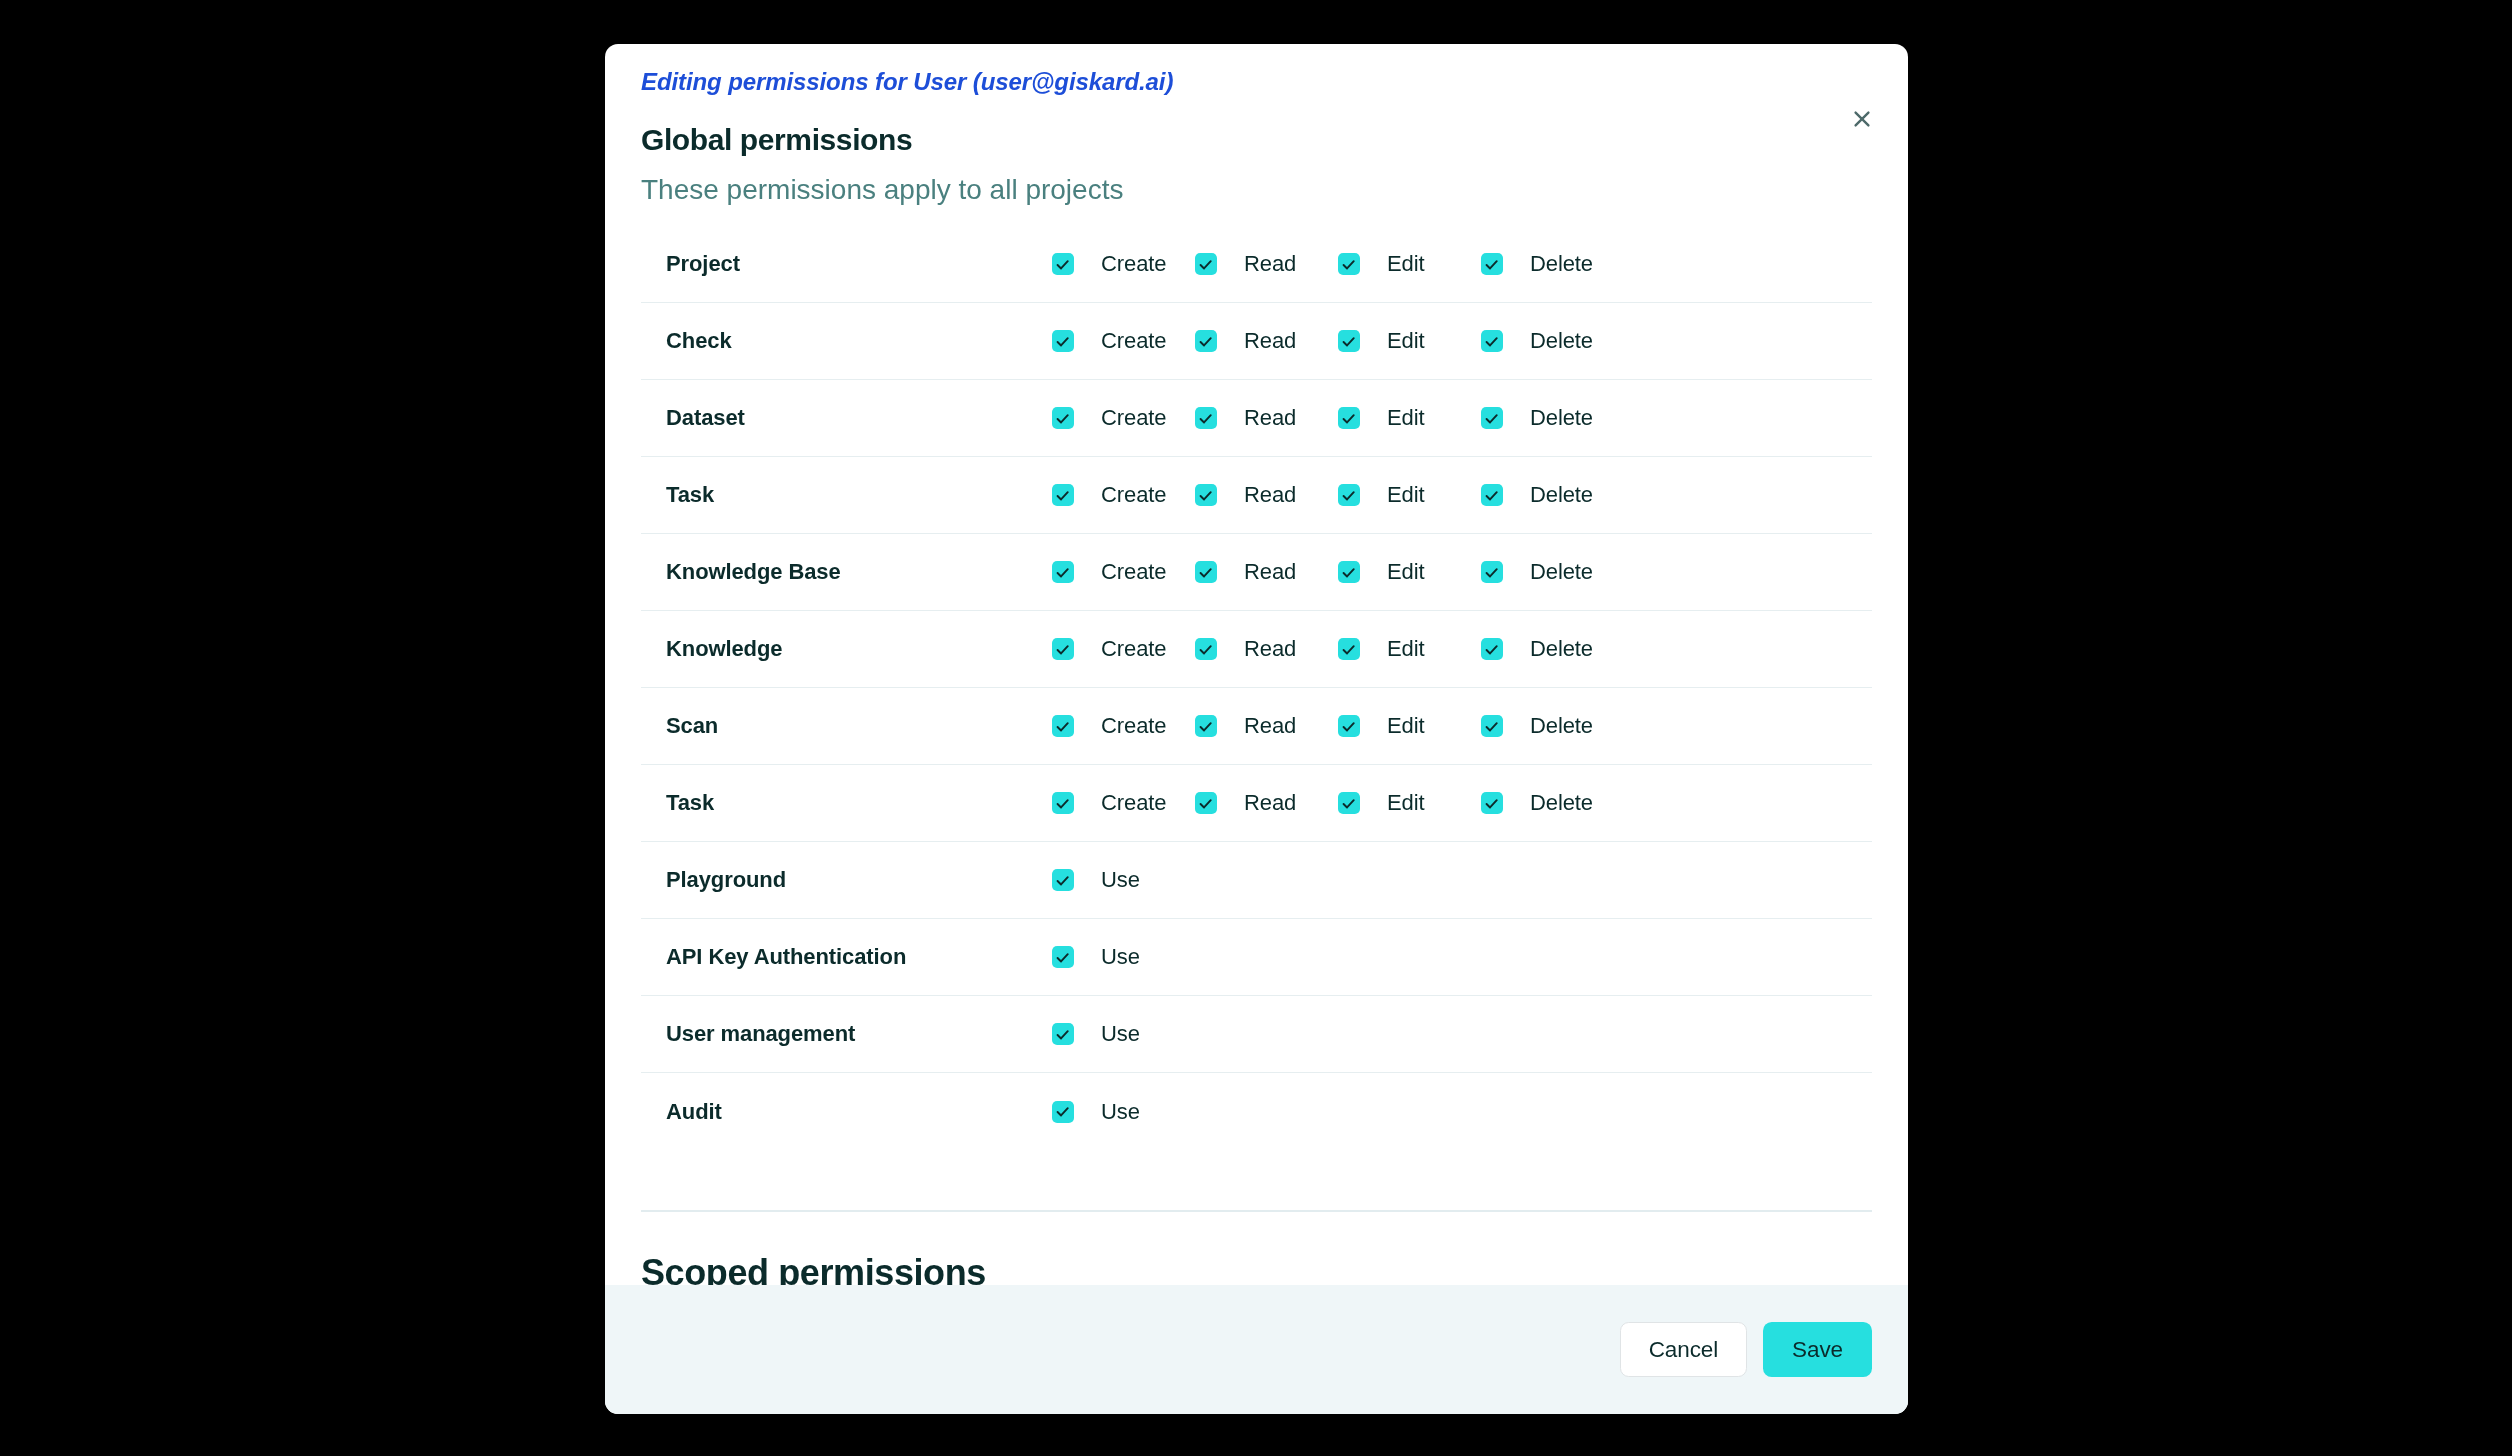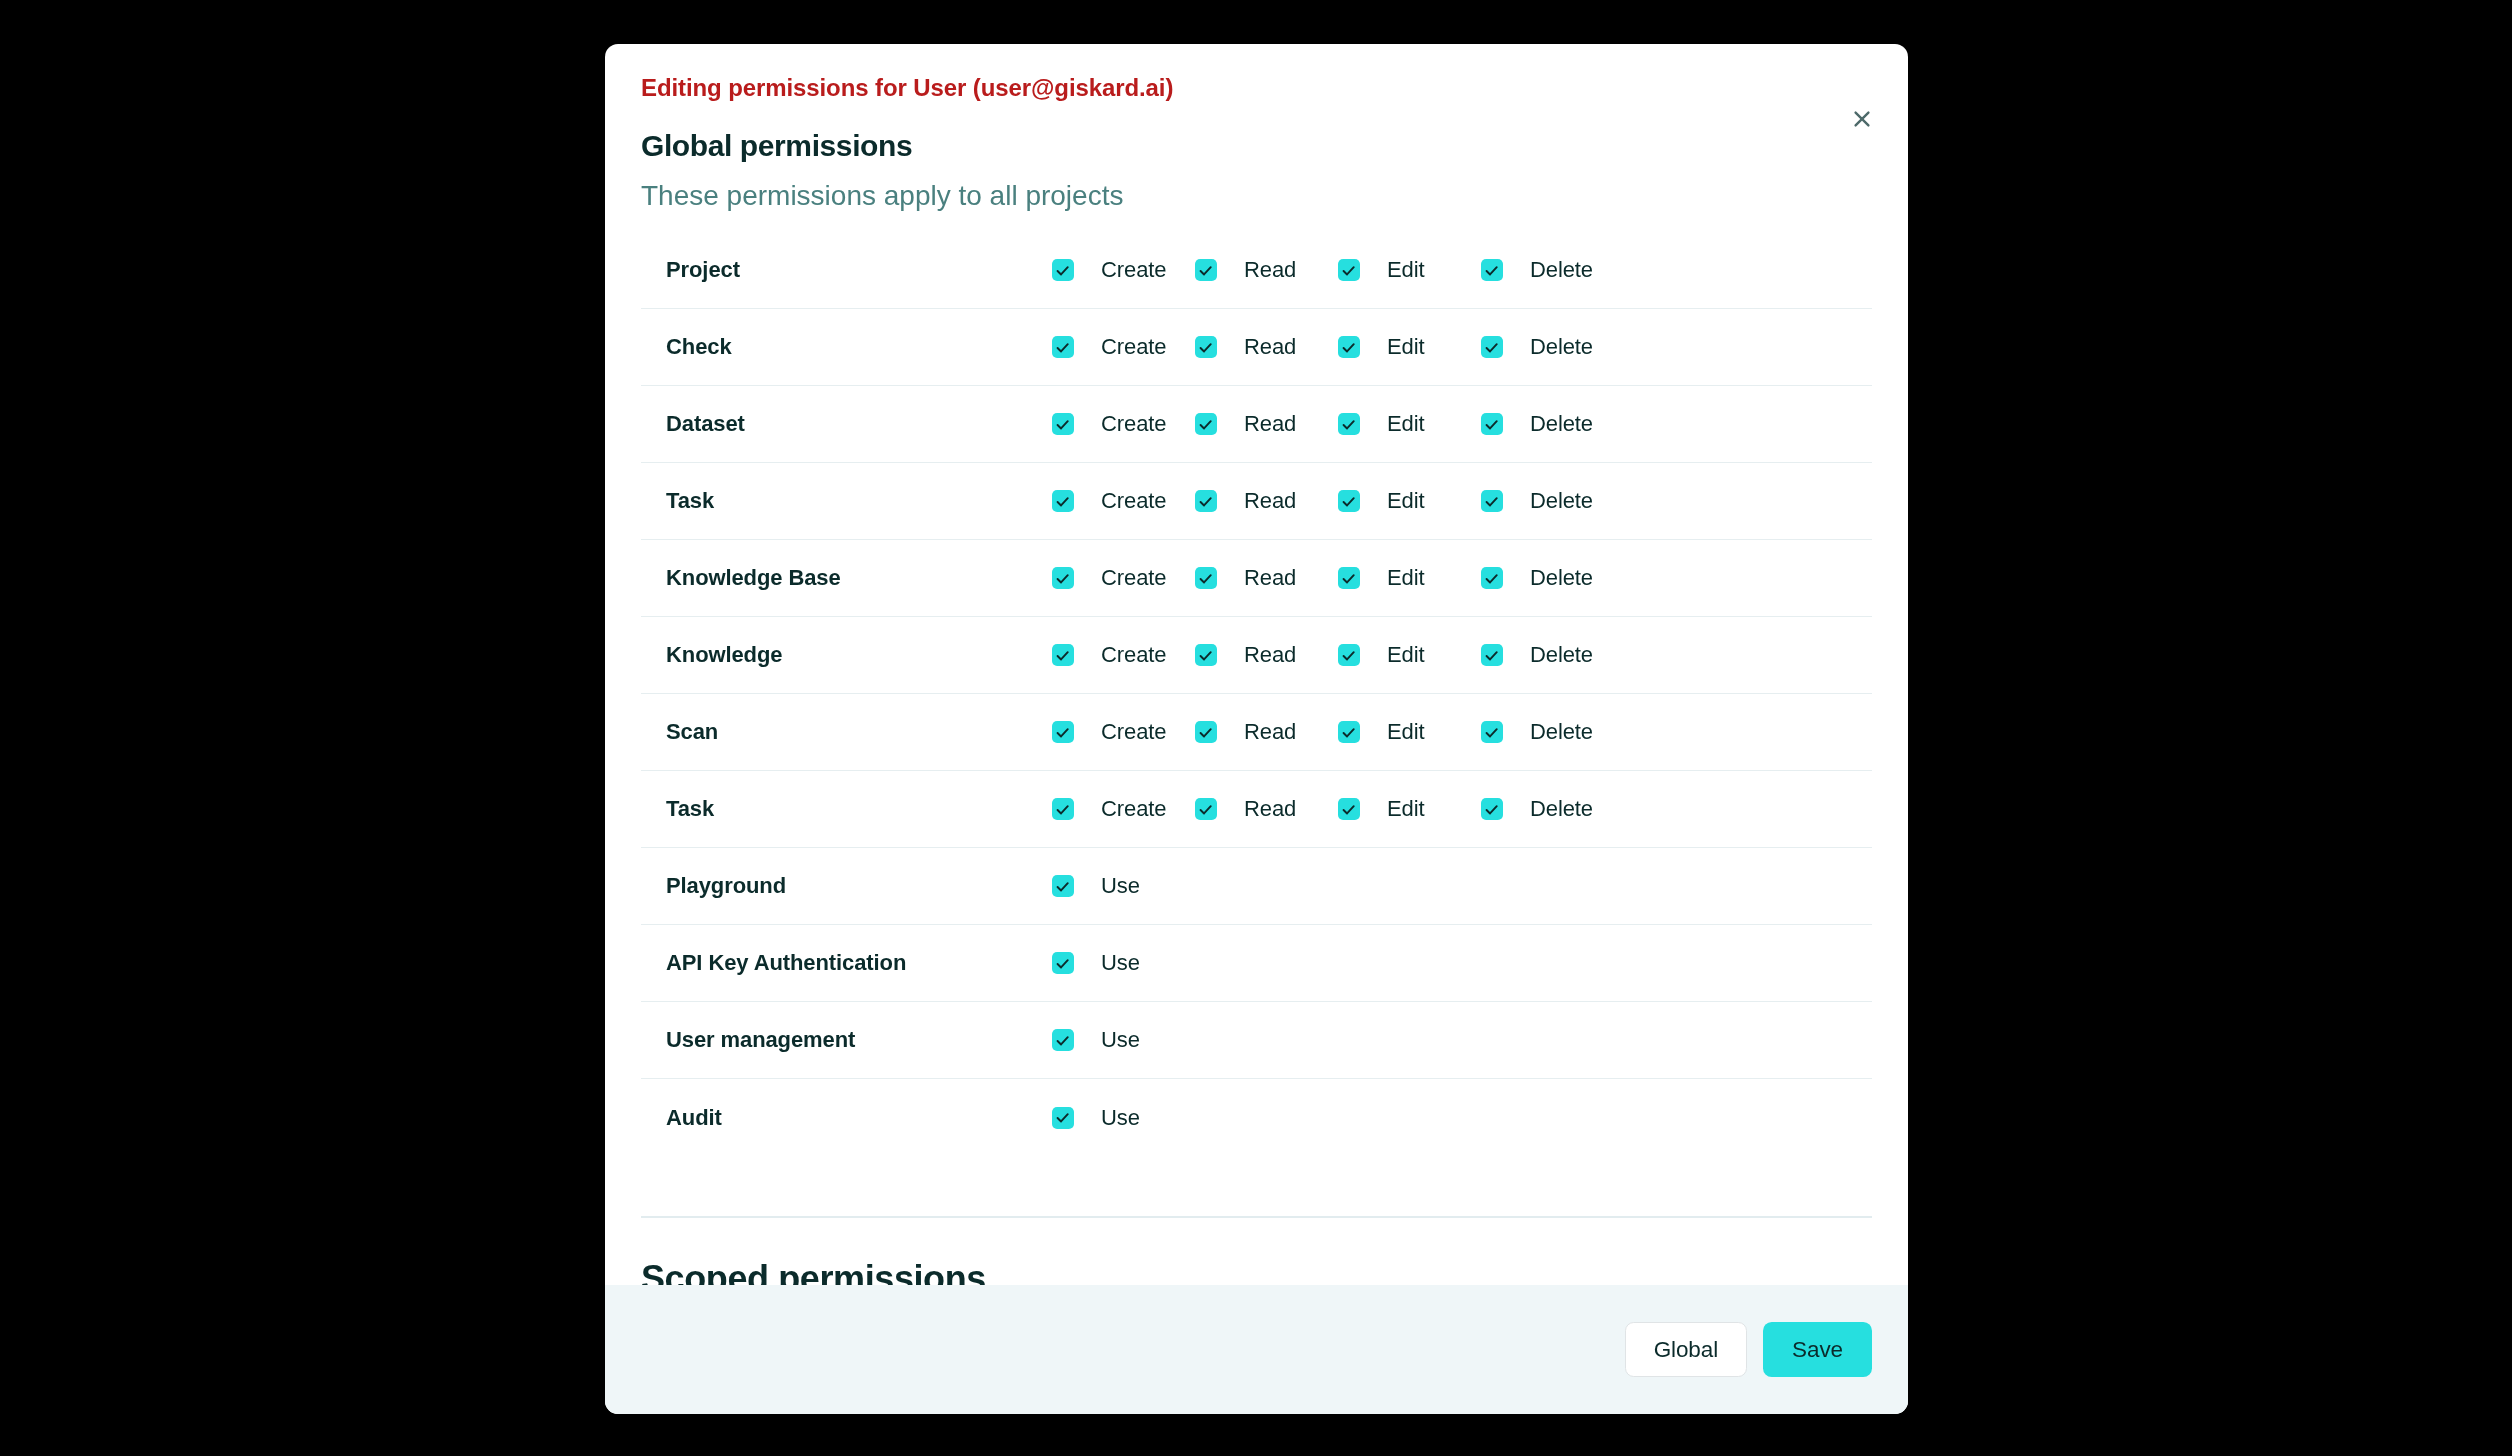--- a/index.html
+++ b/index.html
@@ -58,24 +58,25 @@
     padding: 0;
   }
 
   .body-inner {
     padding: 0 36px;
   }
 
   .eyebrow {
     font-size: 24px;
     font-weight: 700;
-    color: #b91c1c;
+    color: #1d4ed8;
     letter-spacing: -0.1px;
-    padding-top: 28px;
+    padding-top: 22px;
     line-height: 1.3;
+    font-style: italic;
   }
 
   .section-title {
     font-size: 30px;
     font-weight: 700;
     color: #0b2b2b;
     letter-spacing: -0.4px;
     margin-top: 25px;
     line-height: 1.2;
   }
@@ -578,18 +579,18 @@
         </div>
 
       <div class="divider"></div>
 
       <div class="scoped-title">Scoped permissions</div>
 
     </div>
   </div>
 
   <div class="dialog-footer">
-    <button class="btn btn-cancel">Global</button>
+    <button class="btn btn-cancel">Cancel</button>
     <button class="btn btn-save">Save</button>
   </div>
 
 </div>
 
 
 </body></html>

